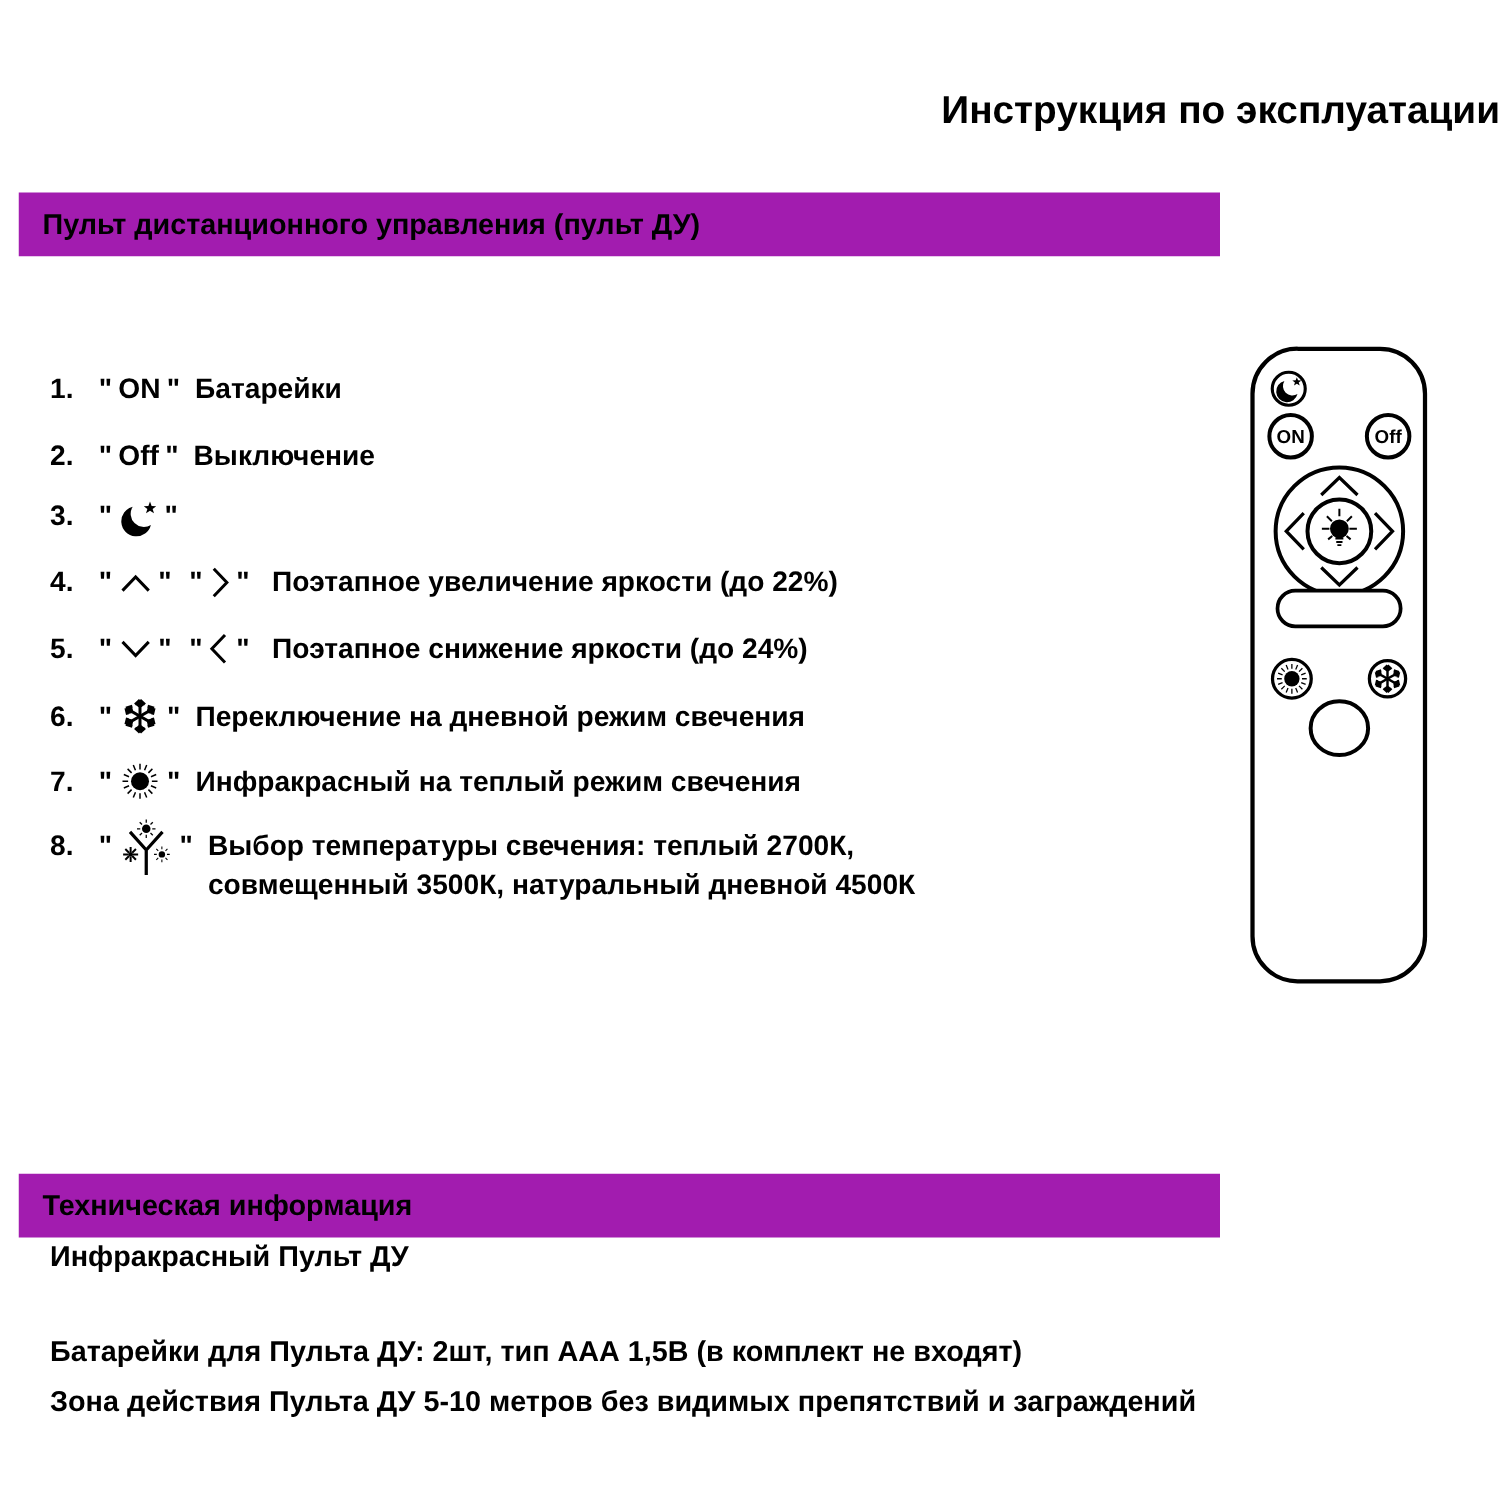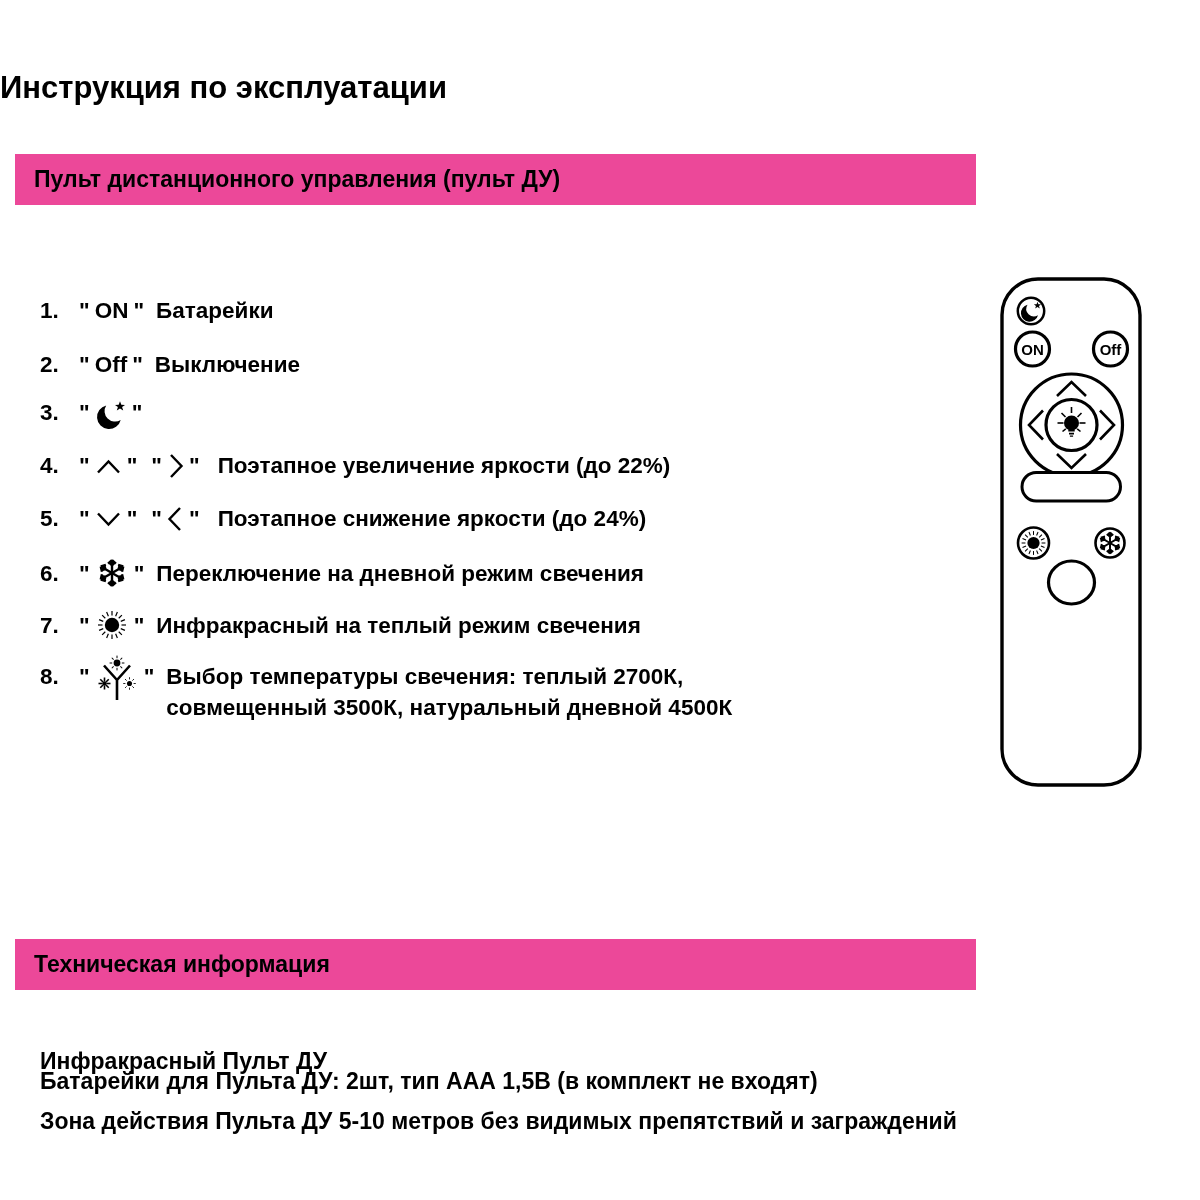--- a/index.html
+++ b/index.html
@@ -2,46 +2,46 @@
 <html><head>
 <meta charset="utf-8">
 <style>
   html,body{margin:0;padding:0;}
   body{
     width:1200px;height:1200px;background:#ffffff;color:#000;
     font-family:"Liberation Sans","DejaVu Sans",sans-serif;font-weight:700;
     position:relative;overflow:hidden;
   }
   .page-title{
-    position:absolute;top:70px;left:0;width:1200px;text-align:left;
+    position:absolute;top:70px;left:0;width:1200px;text-align:right;
     font-size:31px;margin:0;
   }
   .banner{
-    position:absolute;left:15px;width:961px;height:51px;background:#ec4899;
+    position:absolute;left:15px;width:961px;height:51px;background:#a21caf;
     display:flex;align-items:center;box-sizing:border-box;padding-left:19px;
     font-size:23px;
   }
   #banner-remote{top:154px}
   #banner-tech{top:939px}
   .li{
     position:absolute;left:40px;display:flex;align-items:center;
     font-size:22.5px;white-space:nowrap;line-height:31px;
   }
   .li .num{width:34px;flex:0 0 auto}
   .q{margin:0 5px}
   .desc{margin-left:7px}
   .desc-wide{margin-left:13px}
   .grp2{margin-left:9px}
   .icn{flex:0 0 auto;display:block}
   #li1{top:295px}#li2{top:349px}#li3{top:394px}#li4{top:450px}
   #li5{top:503px}#li6{top:556px}#li7{top:608px}#li8{top:661px;align-items:flex-start}
   #li8 .icn{margin-top:-6px}
   .desc2 span{display:block}
   .info{position:absolute;left:40px;font-size:23px;white-space:nowrap}
-  #info1{top:1048px}#info2{top:1068px}#info3{top:1108px}
+  #info1{top:992px}#info2{top:1068px}#info3{top:1108px}
   #remote-wrap{position:absolute;left:999px;top:276px;width:144px;height:512px}
   svg{display:block}
   .defs{position:absolute;width:0;height:0;overflow:hidden}
 </style>
 </head>
 <body>
 
 <svg class="defs" aria-hidden="true">
   <defs>
     <g id="def-moon">

